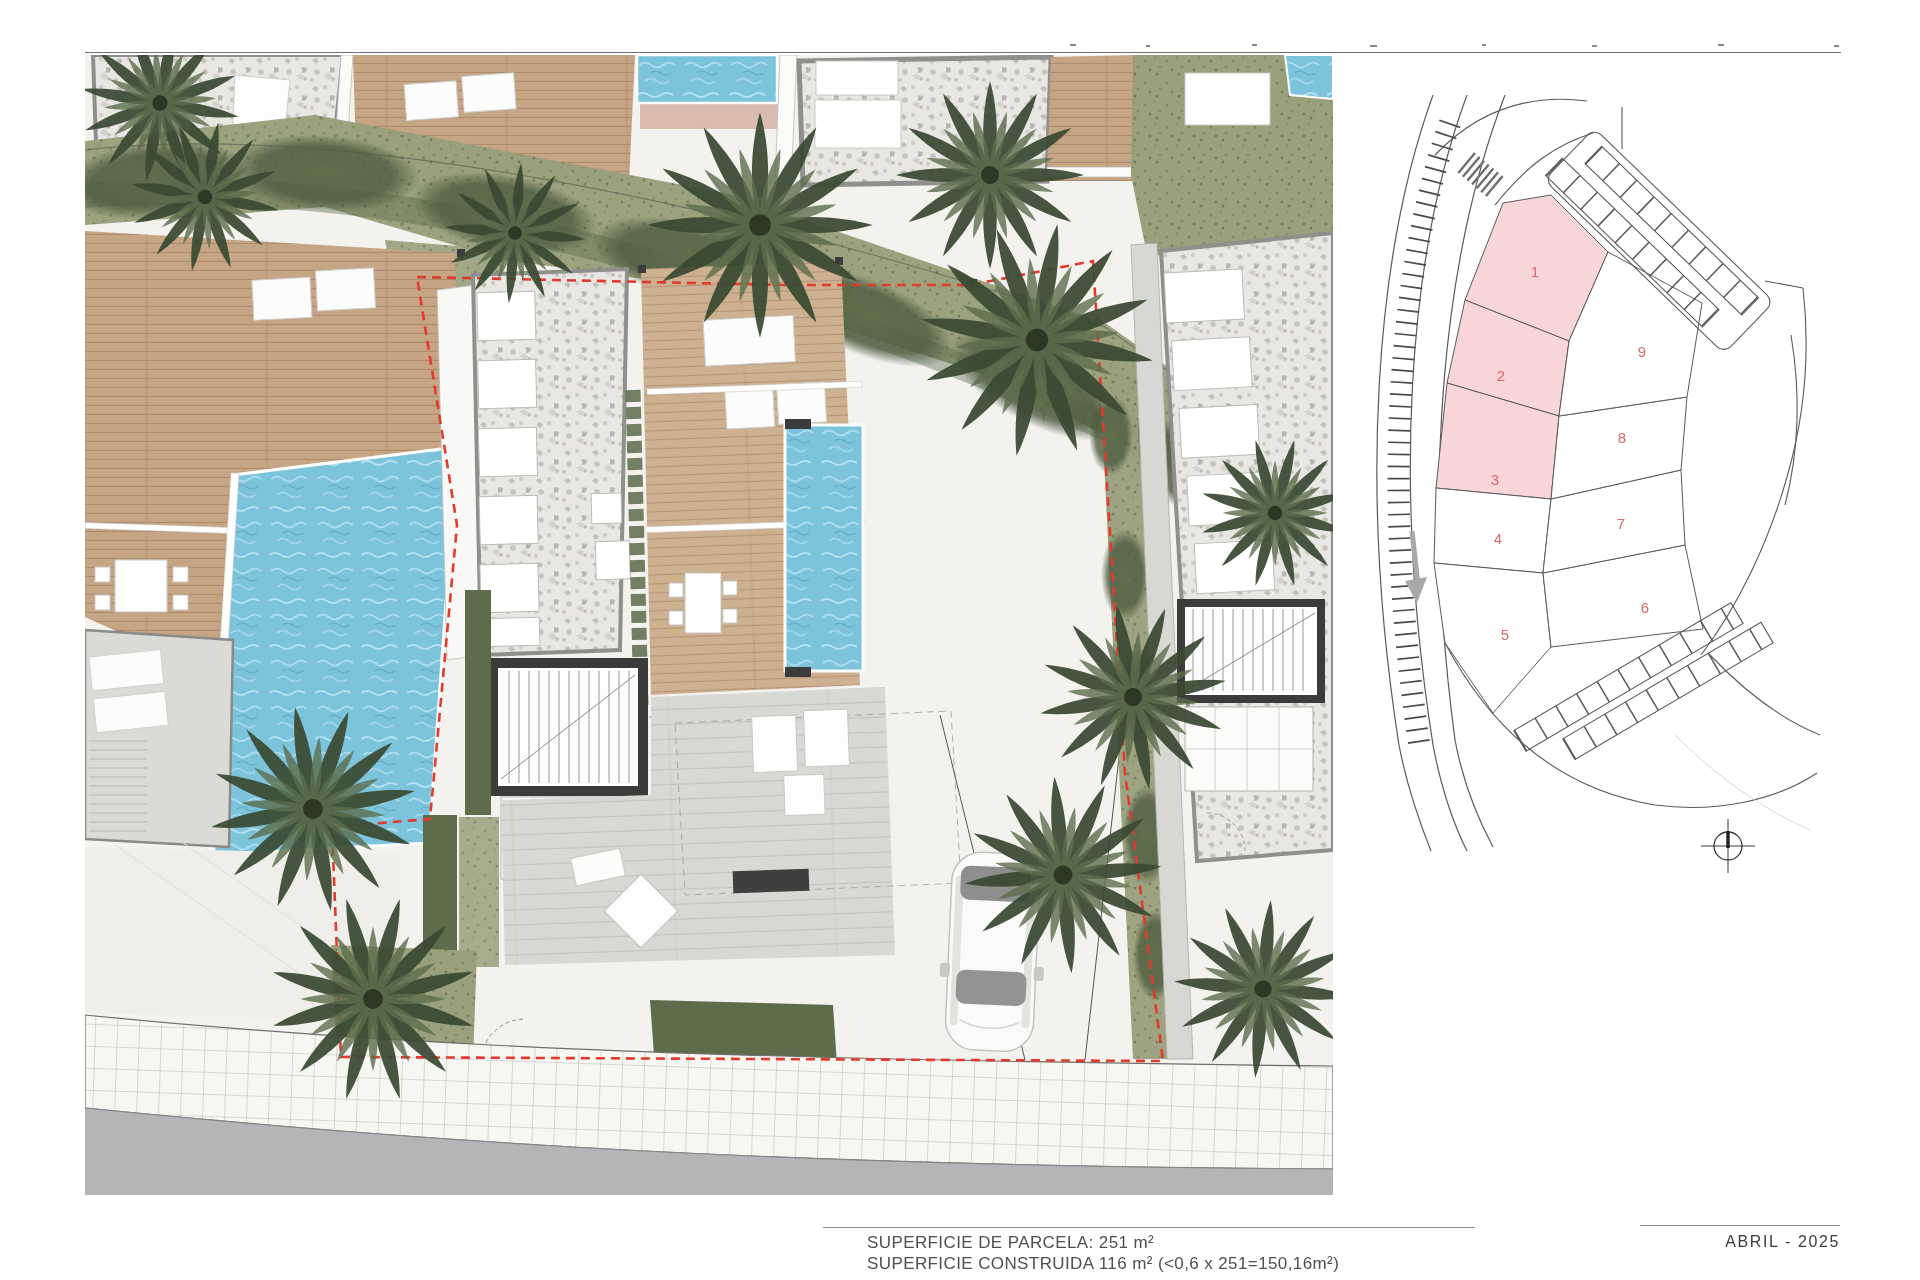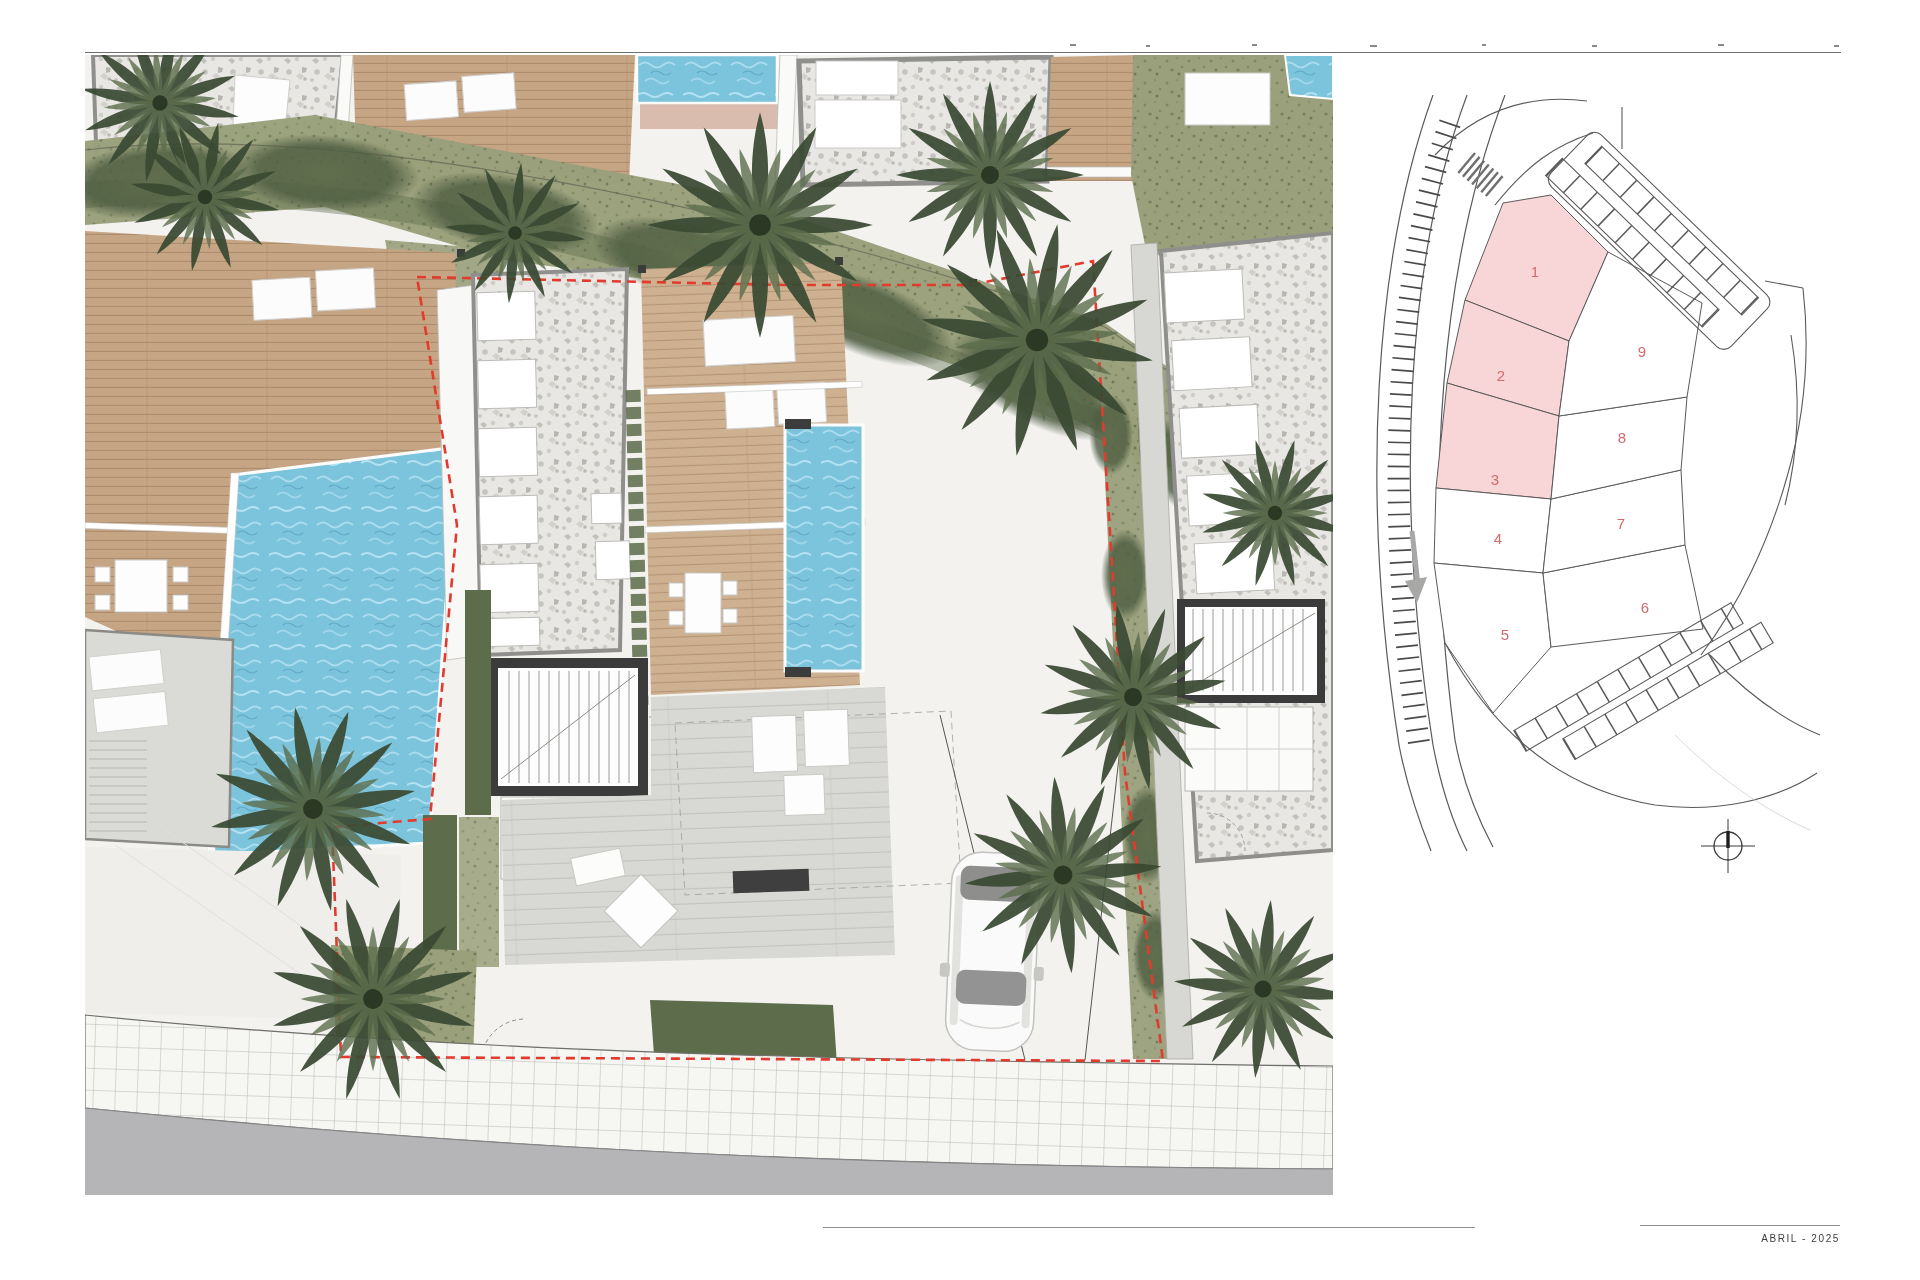--- a/index.html
+++ b/index.html
@@ -3,21 +3,21 @@
 <meta charset="utf-8">
 <style>
   html,body{margin:0;padding:0;background:#ffffff;}
   .page{position:relative;width:1920px;height:1280px;background:#fff;overflow:hidden;
         font-family:"Liberation Sans",sans-serif;}
   .rule{position:absolute;border-top:1.4px solid #6f6f6f;height:0;}
   .frag{position:absolute;height:2px;background:#4a4a4a;opacity:.65;}
   .notes{position:absolute;left:867px;top:1233px;color:#4f4f4f;font-size:17px;
          line-height:1.22;letter-spacing:.4px;white-space:nowrap;}
   .date{position:absolute;left:1640px;top:1233px;width:200px;text-align:right;
-        color:#3c3c3c;font-size:10px;letter-spacing:1.6px;white-space:nowrap;}
+        color:#3c3c3c;font-size:16px;letter-spacing:1.6px;white-space:nowrap;}
   svg text{font-family:"Liberation Sans",sans-serif;}
 </style>
 </head>
 <body>
 
 <div class="page">
 
   <div class="rule" style="left:85px;top:52px;width:1756px;"></div>
   <div>
     <div class="frag" style="left:1070px;top:44px;width:6px;"></div>
@@ -376,17 +376,21 @@
     </g>
 
     <g stroke="#3a3a3a" fill="none">
       <circle cx="373" cy="751" r="14" stroke-width="1.3"></circle>
       <path d="M346,751 H400 M373,724 V778" stroke-width="1"></path>
       <rect x="371.3" y="736" width="3.4" height="17" fill="#1f1f1f" stroke="none"></rect>
     </g>
   </svg>
 
   <div class="rule" style="left:823px;top:1227px;width:652px;border-top-color:#8d8d8d;"></div>
+  <div class="notes">
+    <div>SUPERFICIE DE PARCELA: 251 m²</div>
+    <div>SUPERFICIE CONSTRUIDA 116 m² (&lt;0,6 x 251=150,16m²)</div>
+  </div>
 
   <div class="rule" style="left:1640px;top:1225px;width:200px;border-top-color:#8d8d8d;"></div>
   <div class="date">ABRIL - 2025</div>
 
 </div>
 
 </body></html>

